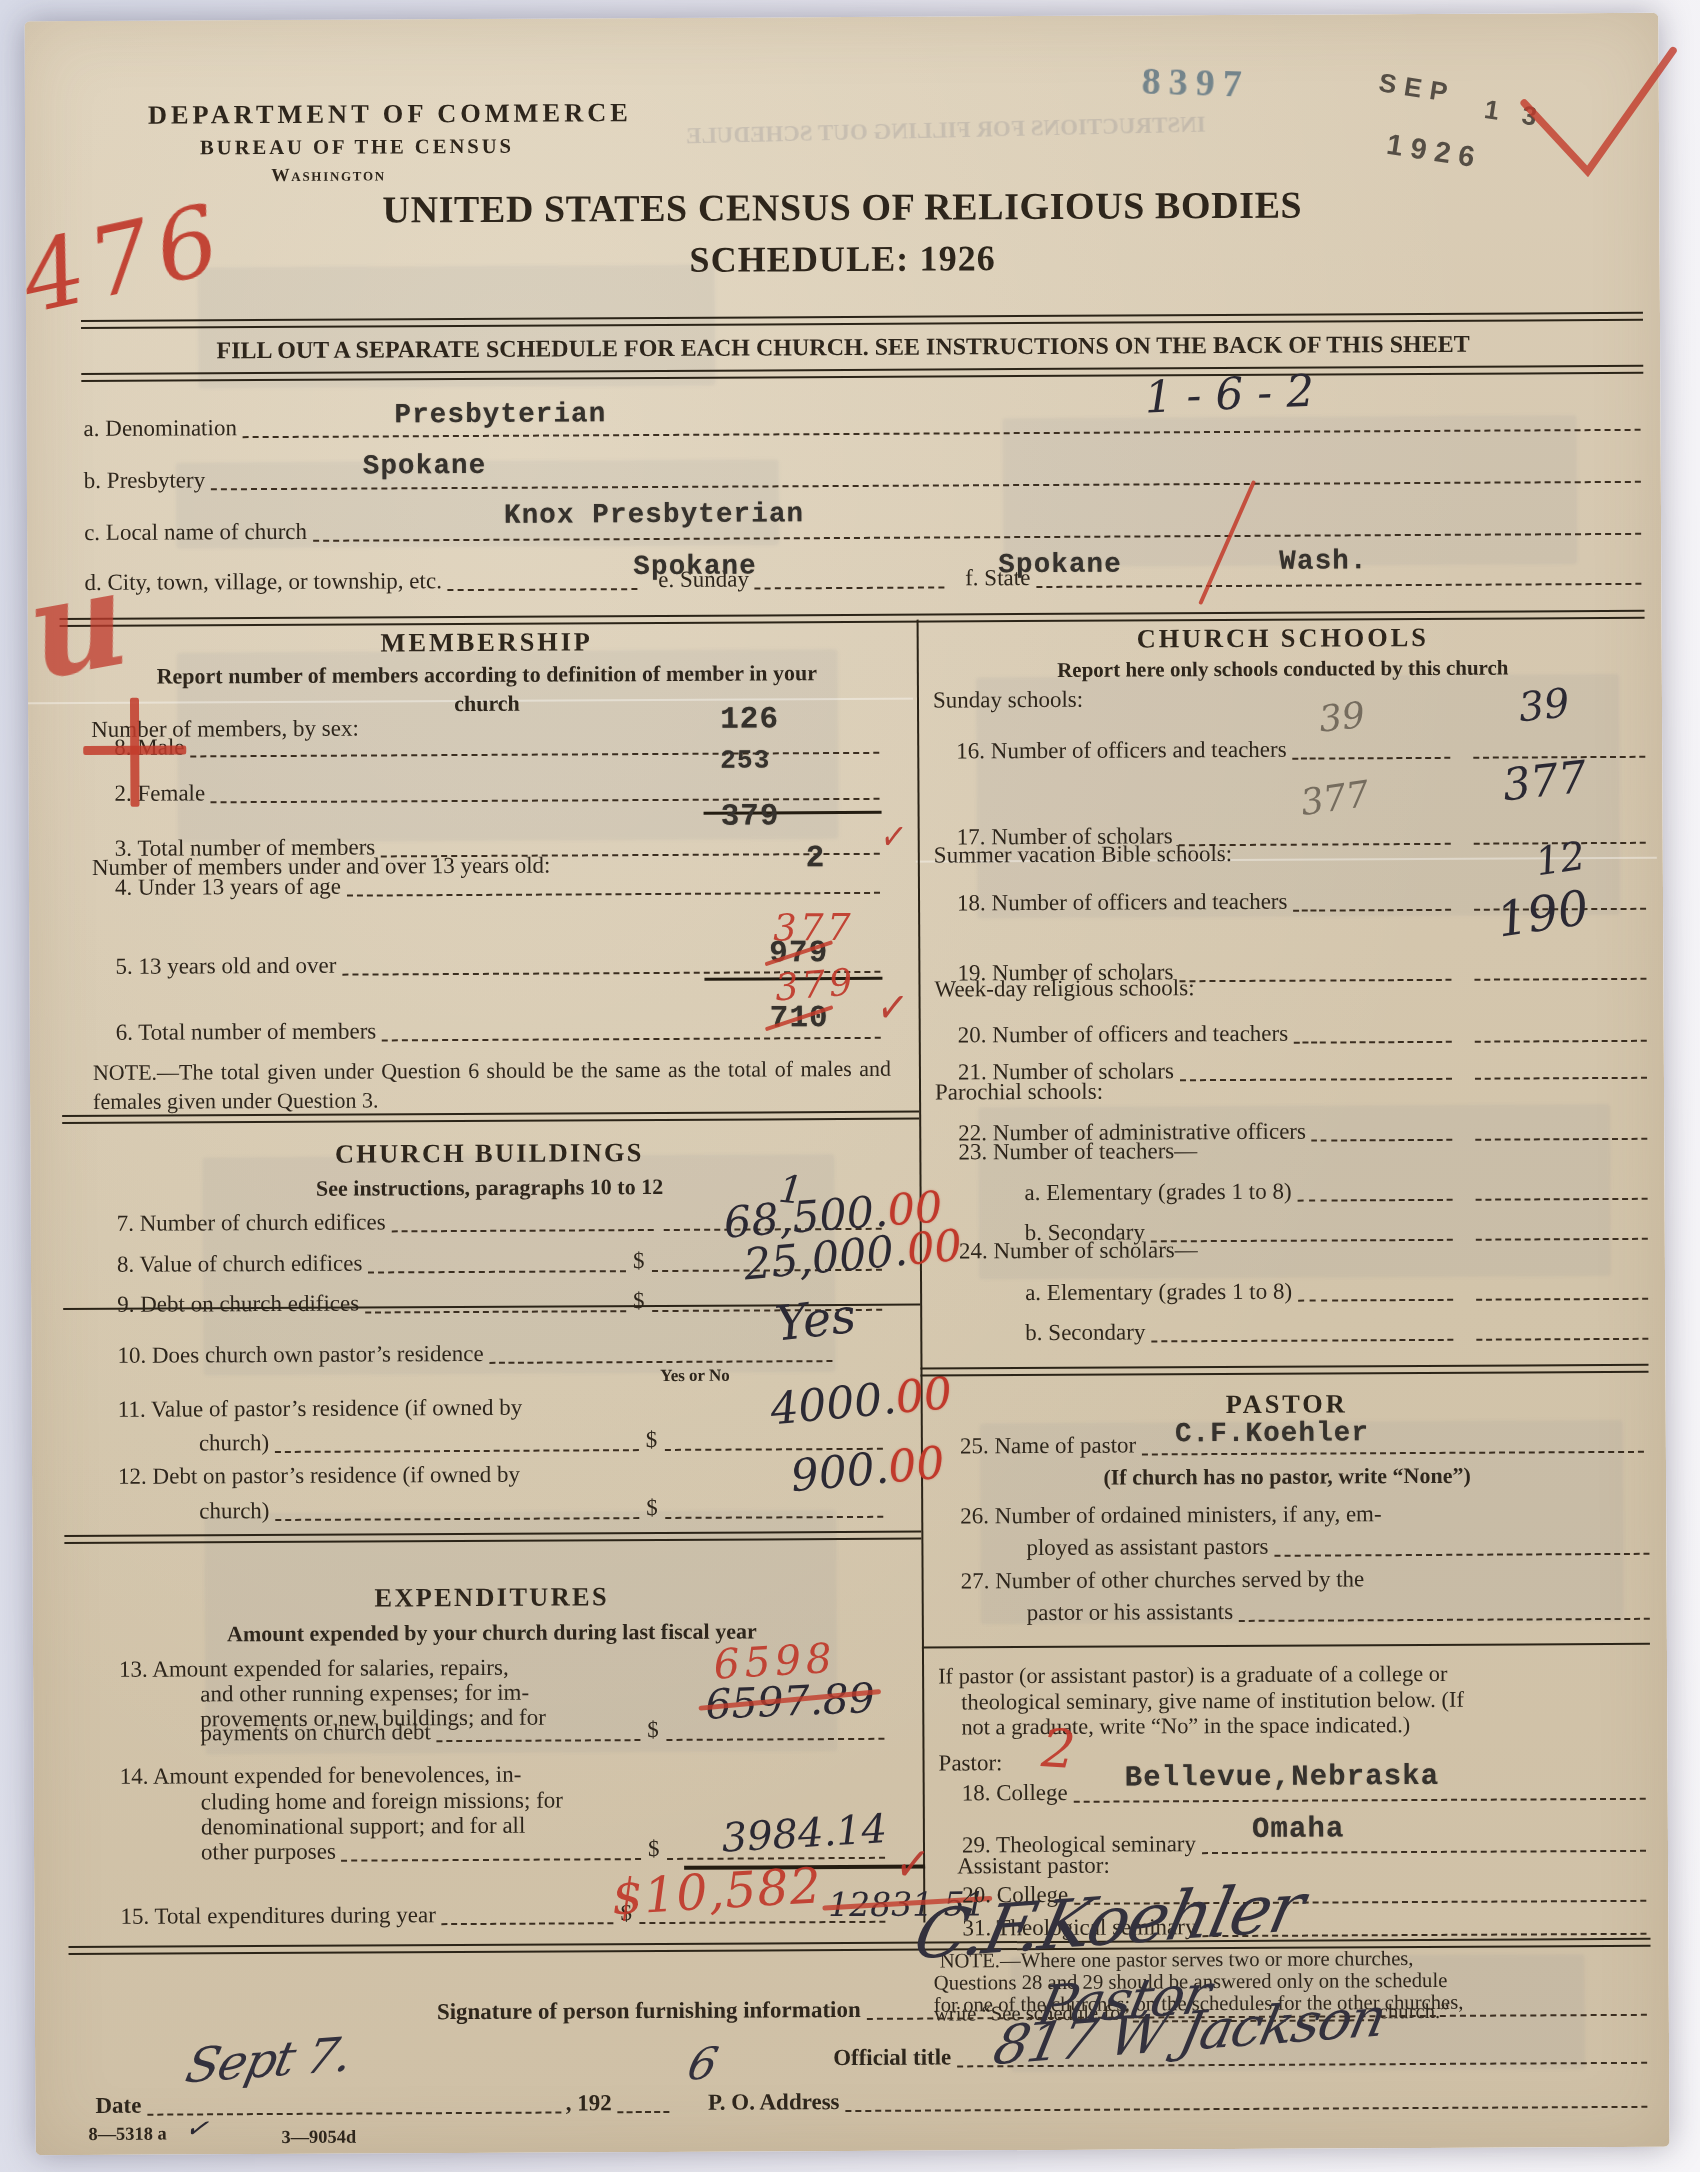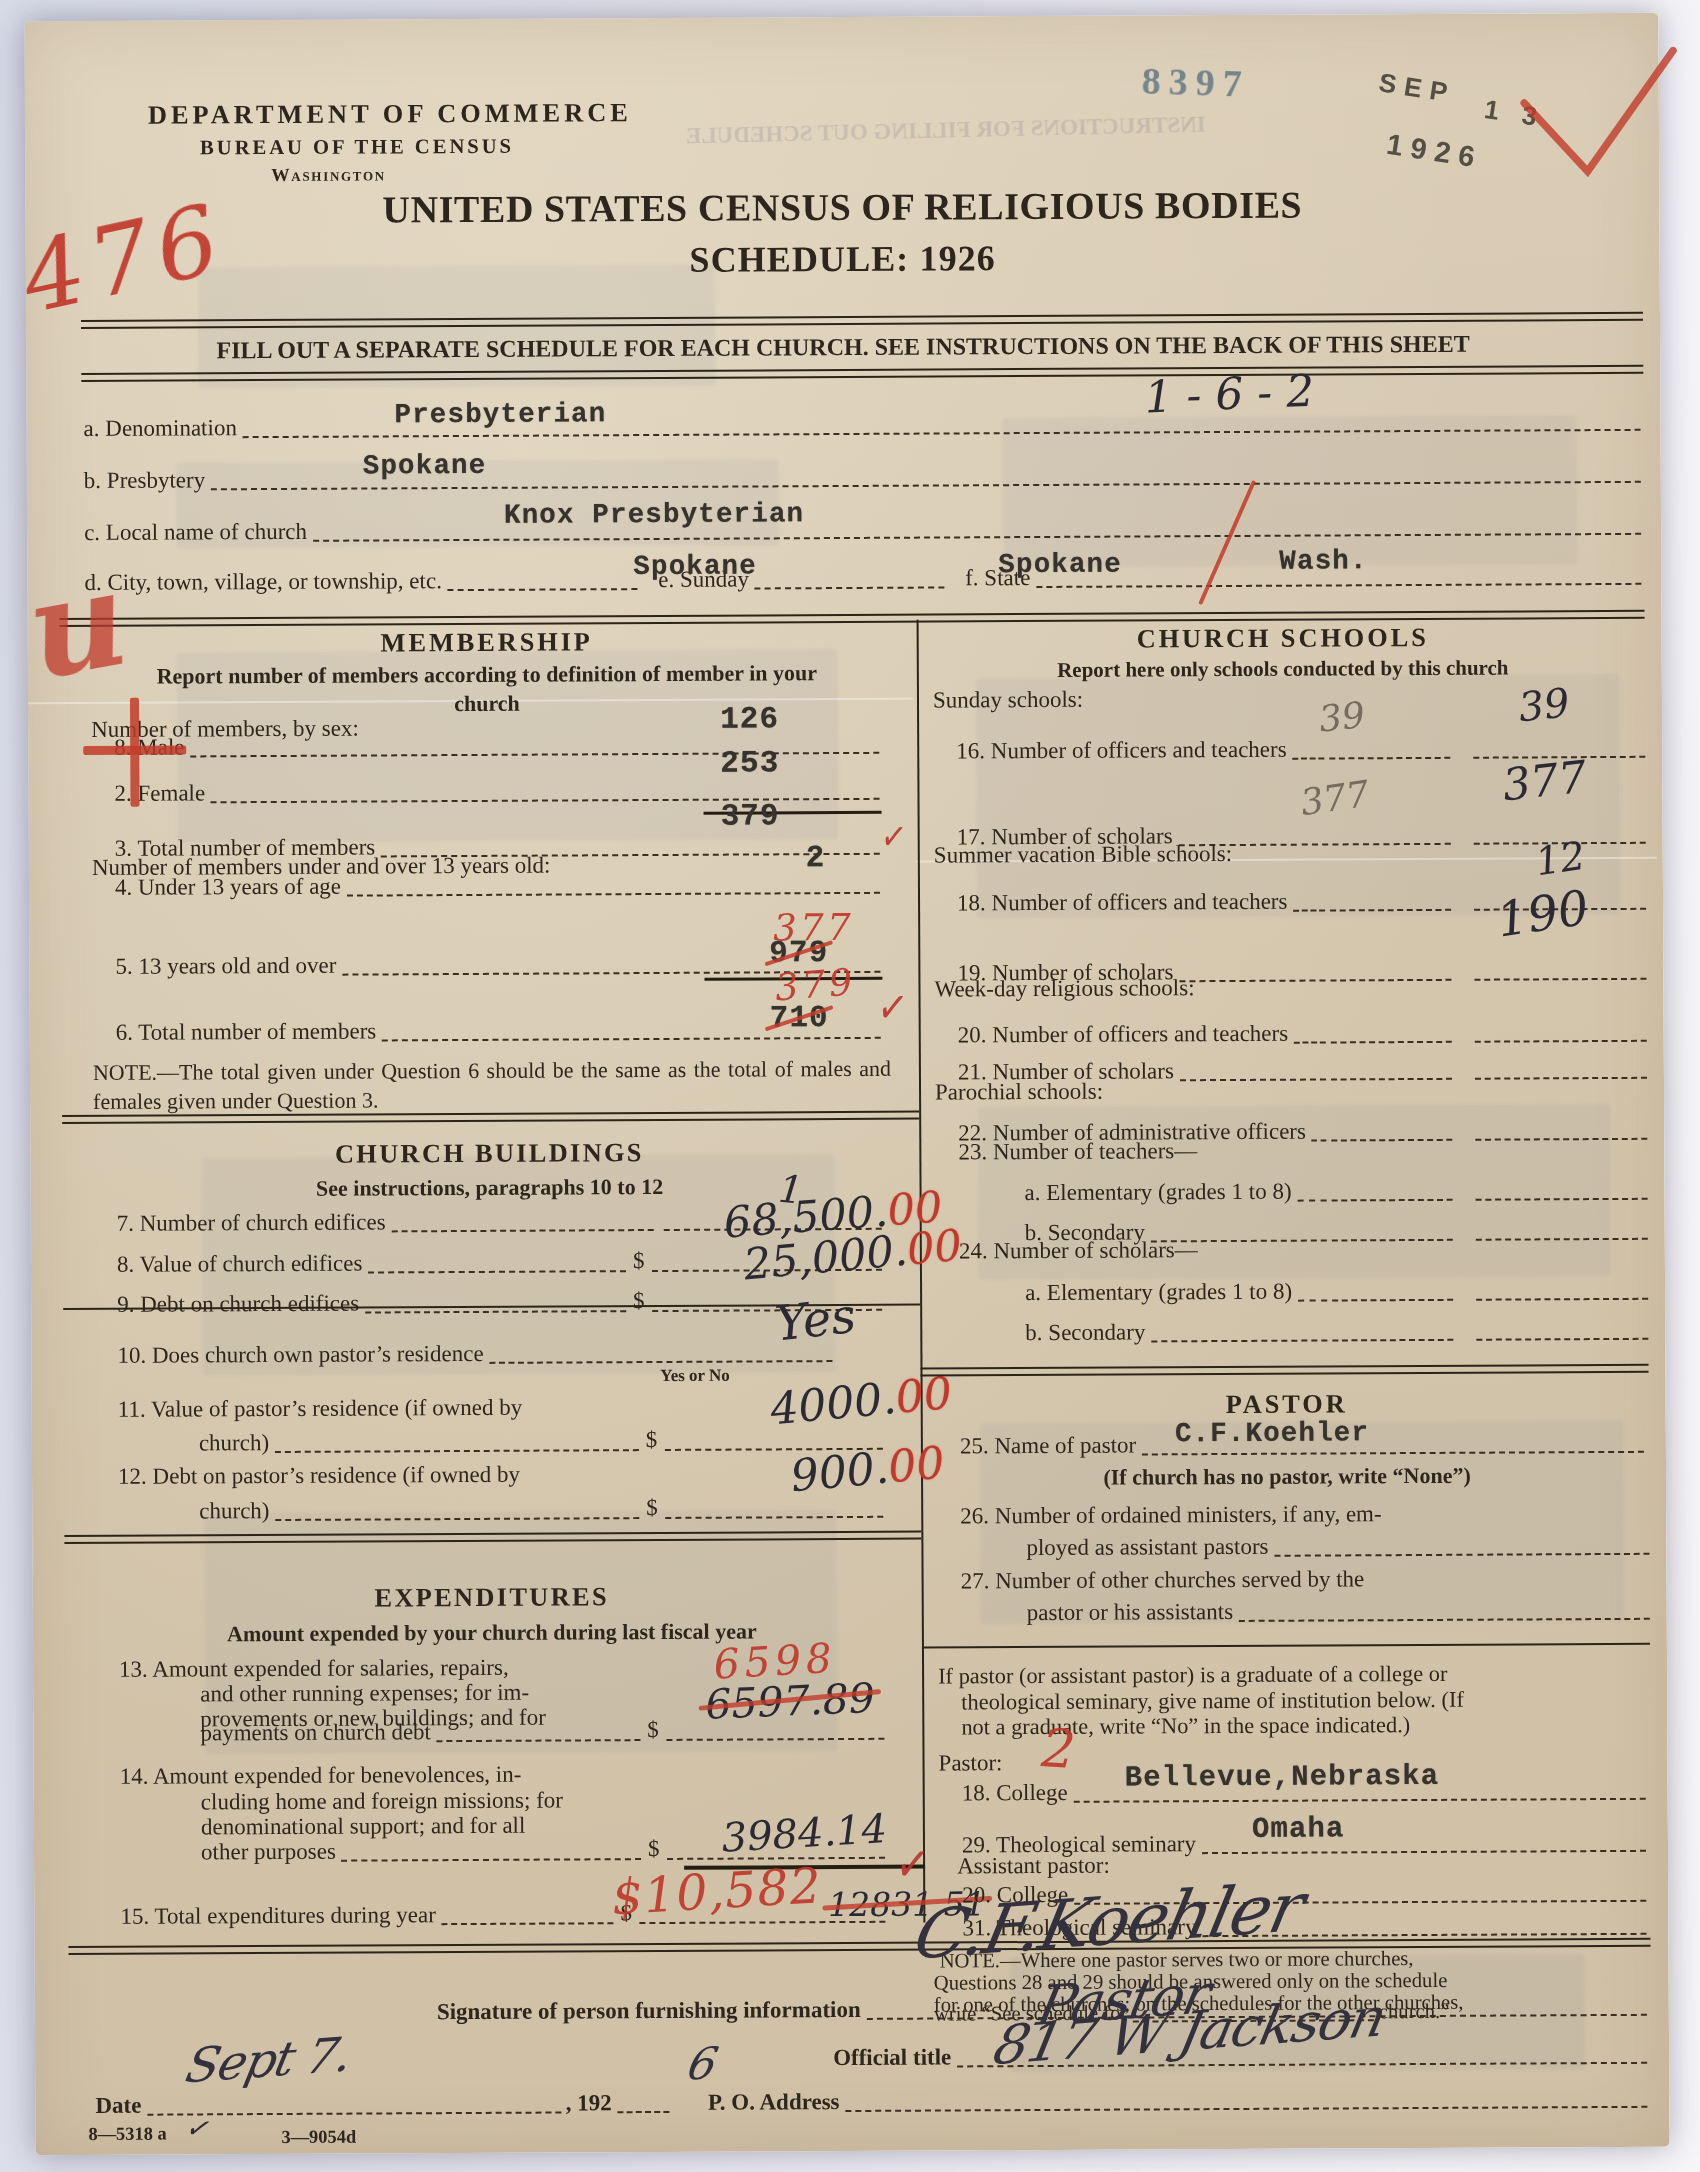--- a/index.html
+++ b/index.html
@@ -147,21 +147,21 @@
   <div class="row" style="left:86px;top:700px;width:770px;height:40px;">
     <span class="lbl">8. Male</span>
       <span class="leader"></span>
   </div>
   <div class="typed" style="left:692px;top:684px;font-size:31px;">126</div>
 
   <div class="row" style="left:86px;top:746px;width:770px;height:40px;">
     <span class="lbl">2. Female</span>
       <span class="leader"></span>
   </div>
-  <div class="typed" style="left:692px;top:728px;font-size:31px;">253</div>
+  <div class="typed" style="left:692px;top:728px;font-size:26px;">253</div>
   <div class="sumbar" style="left:675px;top:794px;width:178px;"></div>
 
   <div class="row" style="left:86px;top:801px;width:770px;height:40px;">
     <span class="lbl">3. Total number of members</span>
       <span class="leader"></span>
   </div>
   <div class="typed" style="left:692px;top:781px;font-size:31px;">379</div>
   <div class="check" style="left:849px;top:798px;font-size:38px;">✓</div>
 
   <div class="abs printed" style="left:63px;top:834px;font-size:23px;">Number of members under and over 13 years old:</div>

